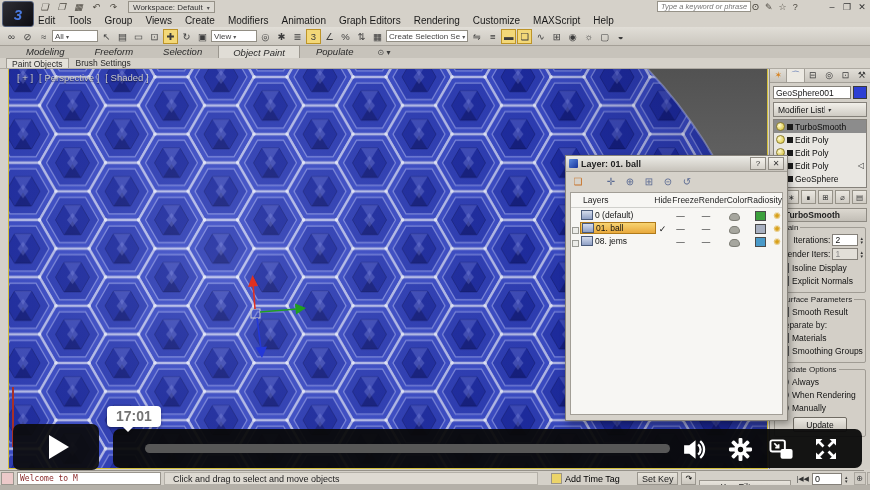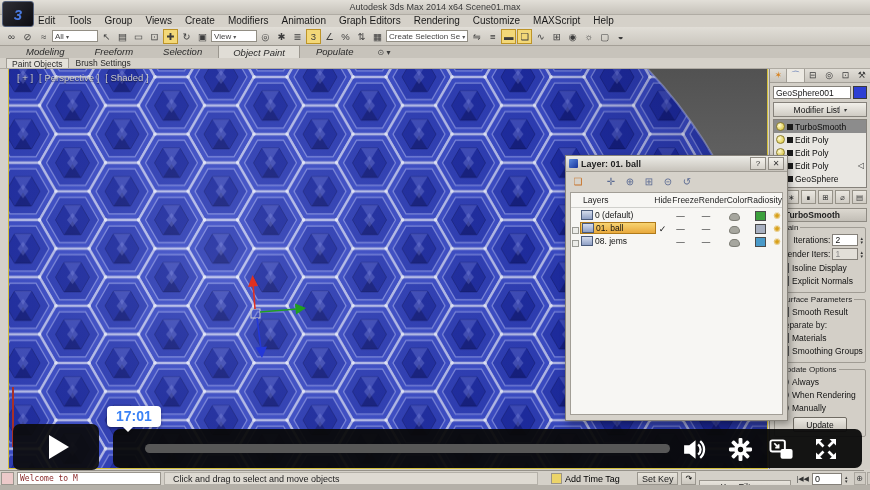--- a/index.html
+++ b/index.html
@@ -43,21 +43,21 @@
   #vsvg{position:absolute;left:0;top:0;}
   .vlabel{position:absolute;left:8px;top:3px;font-size:9.5px;color:#cccccc;display:flex;gap:6px;text-shadow:0 1px 1px rgba(0,0,0,.5);}
   
   #cpanel{position:absolute;left:769px;top:68px;width:101px;height:401px;background:#d3cfc7;border-left:1px solid #8f8b83;box-sizing:border-box;font-size:9px;color:#111;z-index:2;}
   .ptabs{display:flex;height:14px;border-bottom:1px solid #a29e96;background:linear-gradient(#e3e0d9,#c9c5bd);}
   .ptab{flex:1;display:flex;align-items:center;justify-content:center;font-size:9px;color:#3a3a3a;}
   .ptab.on{background:#ece9e2;border-left:1px solid #a29e96;border-right:1px solid #a29e96;}
   .namerow{display:flex;align-items:center;gap:2px;padding:3px 3px 1px;}
   .oname{width:72px;height:11px;font-size:8.5px;border:1px solid #85817a;background:#fff;padding:0 2px;color:#111;}
   .oswatch{width:13px;height:11px;border:1px solid #3a3a3a;display:inline-block;}
-  .modlist{margin:2px 3px;height:13px;border:1px solid #85817a;background:linear-gradient(#f2f0ea,#cfcbc3);display:flex;align-items:center;justify-content:center;padding:0 14px;font-size:8.5px;}
+  .modlist{margin:2px 3px;height:13px;border:1px solid #85817a;background:linear-gradient(#f2f0ea,#cfcbc3);display:flex;align-items:center;justify-content:flex-start;padding:0 4px;font-size:8.5px;}
   .ddbox{font-size:6px;border-left:1px solid #999;padding-left:3px;color:#333;}
   .stack{margin:1px 3px 0;background:#e9e7e2;border:1px solid #85817a;height:67px;overflow:hidden;}
   .srow{height:13px;display:flex;align-items:center;gap:2px;padding:0 2px;font-size:8.5px;color:#0a0a0a;}
   .srow.sel{background:#8c8c8c;}
   .bulb{width:7px;height:7px;border-radius:50%;background:radial-gradient(circle at 35% 35%,#fffbd8,#d8c020);border:1px solid #8a7d30;flex:none;}
   .mbox{width:6px;height:6px;background:#1a1a1a;flex:none;}
   .mlabel{white-space:nowrap;}
   .mtrail{margin-left:auto;font-size:8px;color:#333;}
   .mtrail:empty{display:none;}
   .stackbtns{display:flex;gap:2px;justify-content:flex-end;padding:2px 3px;}
@@ -118,31 +118,28 @@
   .navicons{display:flex;gap:1px;margin-left:3px;flex:none;}
   .nbtn{width:10px;height:11px;display:flex;align-items:center;justify-content:center;font-size:8px;color:#3a3a3a;border:1px solid #aaa69e;background:#d0ccc4;}
   #bottomstrip{position:absolute;left:0;top:485px;width:870px;height:5px;background:#b4b0a8;z-index:6;}
   
   #bigplay{position:absolute;left:13px;top:424px;width:86px;height:46px;background:rgba(12,12,12,.93);border-radius:7px;display:flex;align-items:center;justify-content:center;z-index:40;cursor:pointer;}
   .ptri{width:0;height:0;border-left:20px solid #fff;border-top:12px solid transparent;border-bottom:12px solid transparent;margin-left:6px;}
   #pbar{position:absolute;left:113px;top:429px;width:749px;height:39px;background:rgba(9,9,9,.95);border-radius:7px;z-index:39;}
   .seek{position:absolute;left:32px;top:15px;width:525px;height:9px;background:#575757;border-radius:5px;}
   .picon{position:absolute;top:6px;width:30px;height:28px;display:flex;align-items:center;justify-content:center;cursor:pointer;}
   #vol{left:566px;} #gear{left:612px;} #pip{left:653px;} #fs{left:698px;}
-  #ptooltip{position:absolute;left:107px;top:406px;z-index:41;background:#fff;border-radius:4px;padding:2px 9px 3px;font-size:14px;font-weight:bold;color:#3b82f6;box-shadow:0 1px 3px rgba(0,0,0,.4);}
+  #ptooltip{position:absolute;left:107px;top:406px;z-index:41;background:#fff;border-radius:4px;padding:2px 9px 3px;font-size:14px;font-weight:bold;color:#737373;box-shadow:0 1px 3px rgba(0,0,0,.4);}
   .tippt{position:absolute;left:15px;bottom:-5px;width:0;height:0;border-left:6px solid transparent;border-right:6px solid transparent;border-top:6px solid #fff;}
 </style>
 </head>
 <body>
 
 <div id="stage">
 
-  <div id="titlebar">
-    <div class="ttl">Autodesk 3ds Max 2014 x64      Scene01.max</div>
-  </div>
   <div class="logo">
       <span>3</span>
     </div>
   <div class="qat">
 
   <span class="qbtn">
         <i>❏</i>
       </span>
       <span class="qbtn">
         <i>❐</i>

